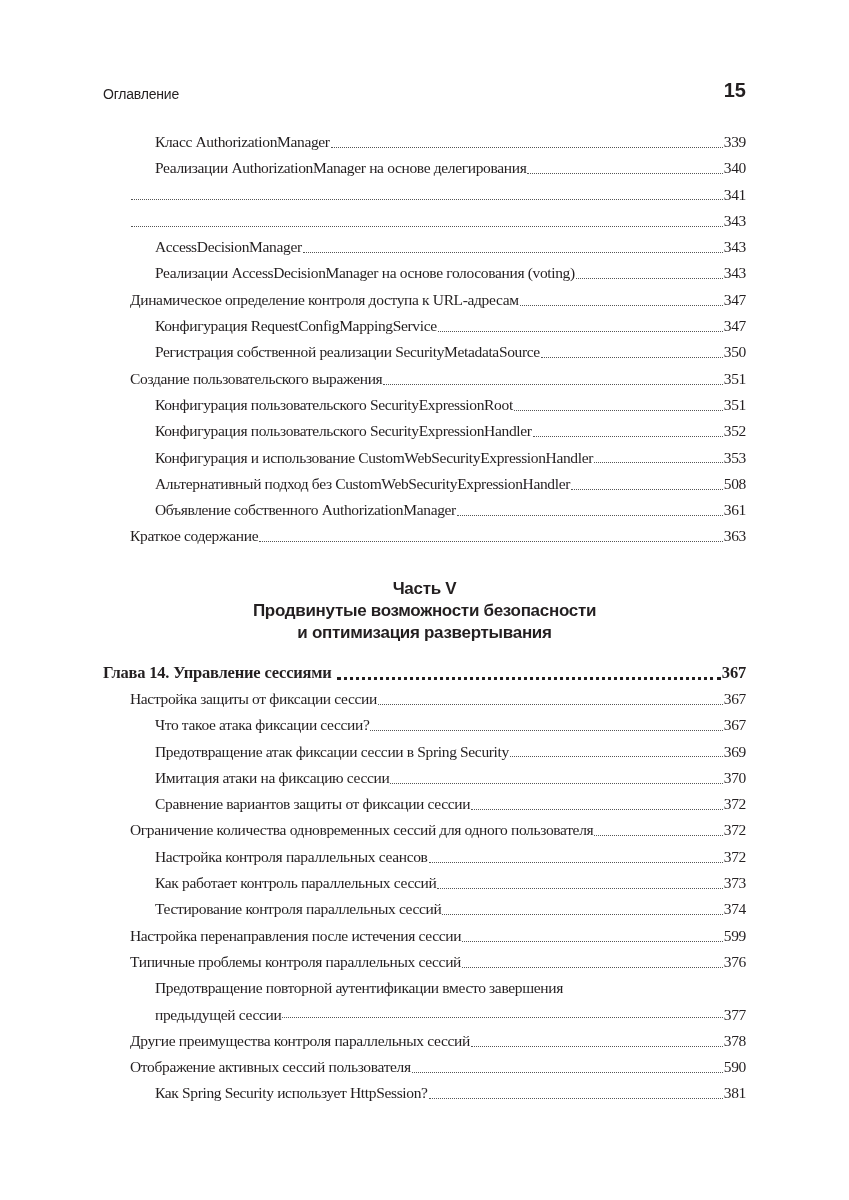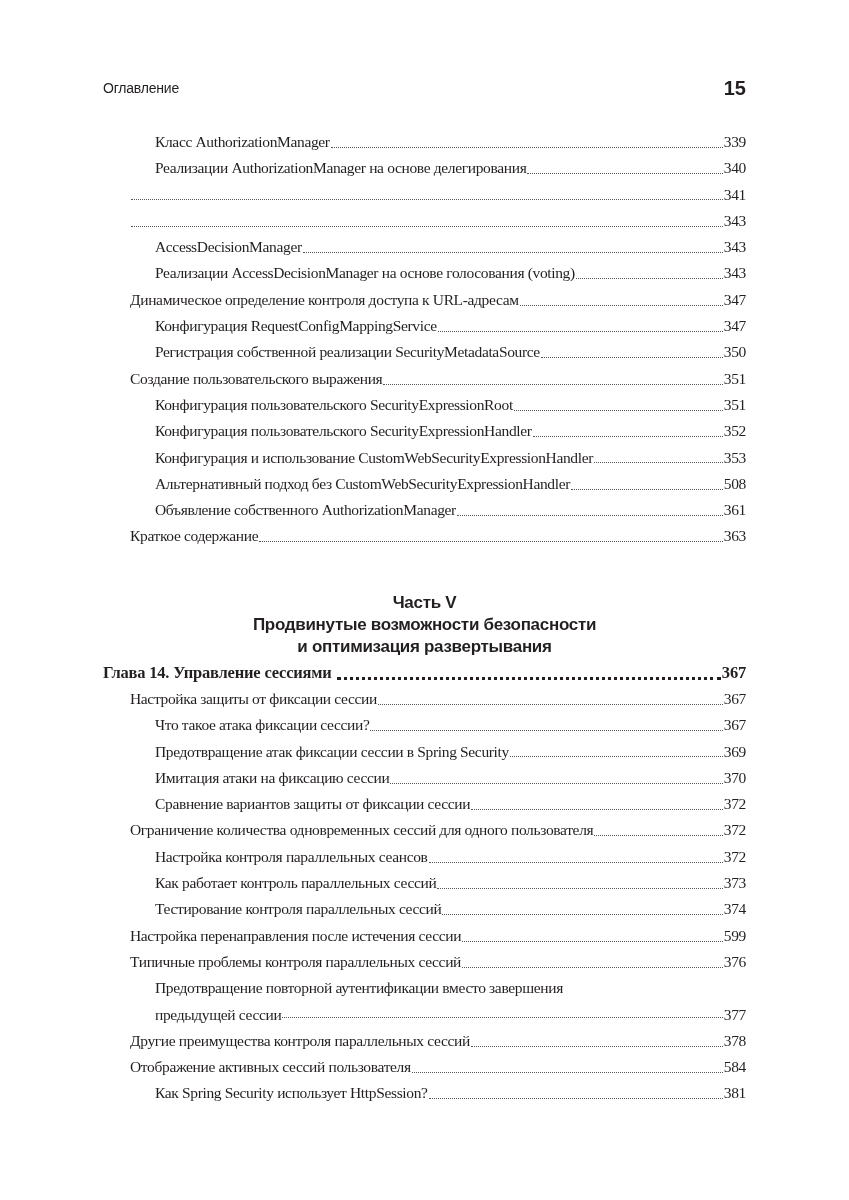--- a/index.html
+++ b/index.html
@@ -15,21 +15,21 @@
       color: #231f20;
     }
     .page-header {
       position: absolute;
       left: 103px;
       right: 103px;
       top: 74px;
       height: 28px;
       display: flex;
       justify-content: space-between;
-      align-items: center;
+      align-items: flex-end;
     }
     .running-head {
       font-family: "Liberation Sans", sans-serif;
       font-size: 14px;
       color: #231f20;
       letter-spacing: -0.2px;
     }
     .page-number {
       font-family: "Liberation Sans", sans-serif;
       font-weight: bold;
@@ -111,21 +111,20 @@
       left: 103px;
       width: 643px;
       top: 578px;
       text-align: center;
       font-family: "Liberation Sans", sans-serif;
       font-weight: bold;
       font-size: 17px;
       line-height: 22px;
       color: #231f20;
       letter-spacing: -0.3px;
-      margin-top: 14px;
     }
     .part-heading div { display: block; }
   </style>
 </head>
 <body>
 
 <div class="page-header">
   <span class="running-head">Оглавление</span>
   <span class="page-number">15</span>
 </div>
@@ -288,20 +287,20 @@
       </span>
   </div>
   <div class="toc-entry lvl-1">
       <span class="title">Другие преимущества контроля параллельных сессий</span>
       <span class="leader"></span>
       <span class="pg">378</span>
     </div>
   <div class="toc-entry lvl-1">
       <span class="title">Отображение активных сессий пользователя</span>
       <span class="leader"></span>
-      <span class="pg">584</span>
+      <span class="pg">590</span>
     </div>
   <div class="toc-entry lvl-2">
       <span class="title">Как Spring Security использует HttpSession?</span>
       <span class="leader"></span>
       <span class="pg">381</span>
     </div>
 </div>
 
 </body></html>

